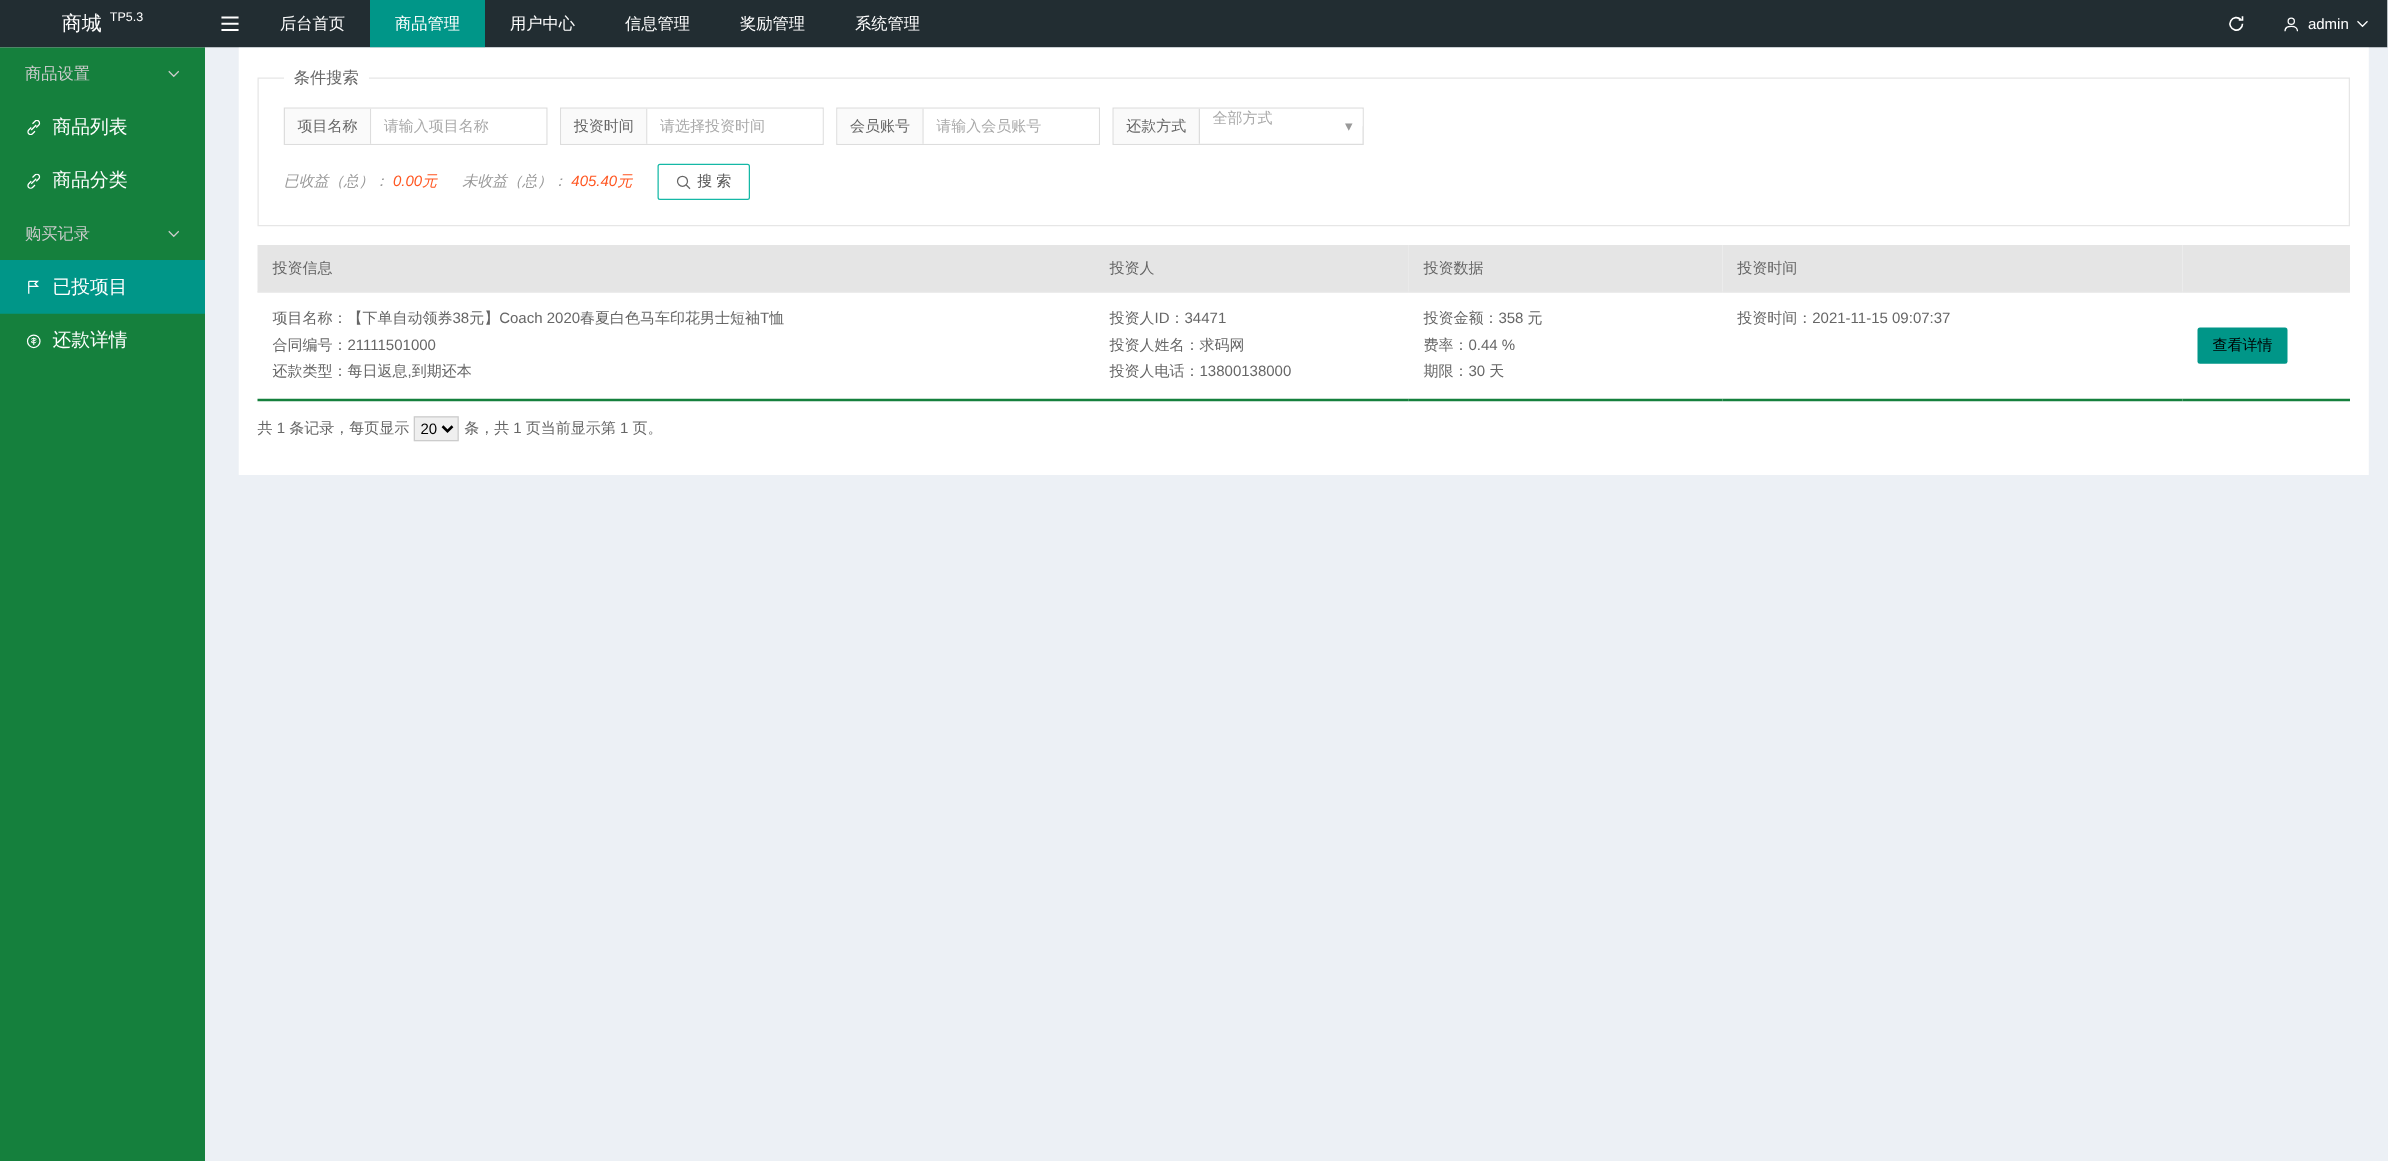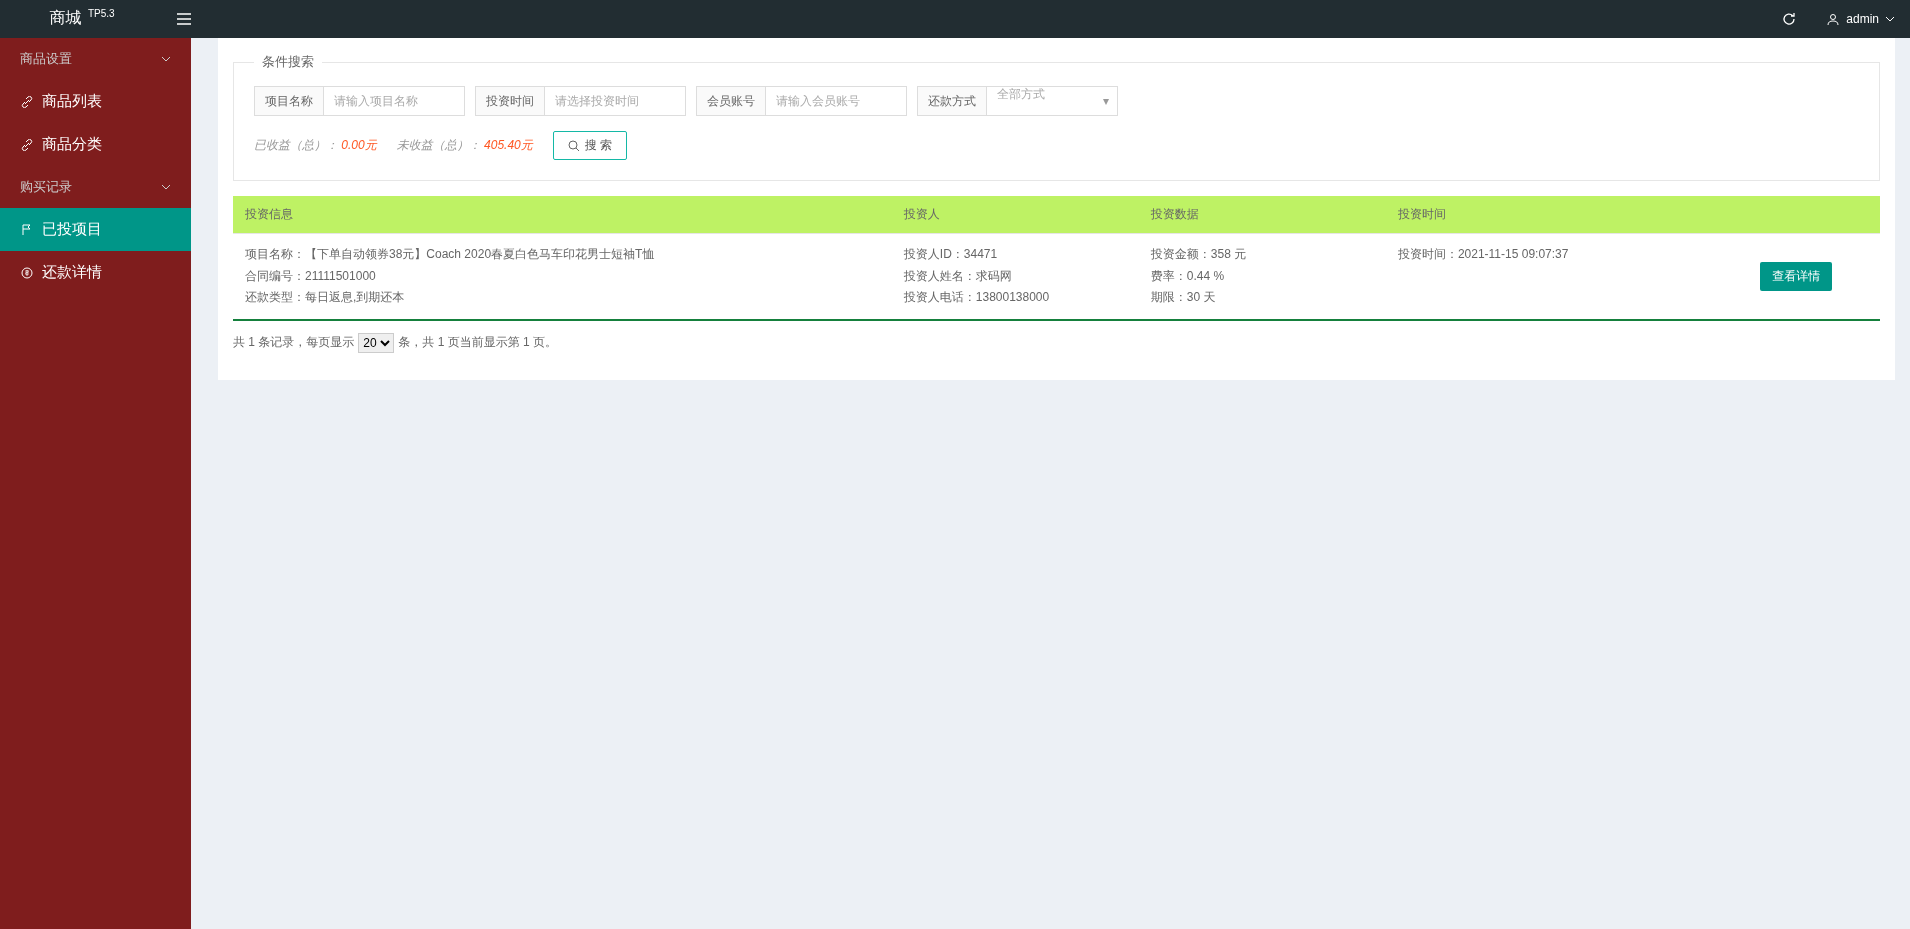--- a/index.html
+++ b/index.html
@@ -9,21 +9,21 @@
 .logo { width: 164px; text-align: center; font-size: 16px; padding: 0 10px; }
 .logo sup { font-size: 10px; margin-left: 2px; }
 .toggle-btn { width: 40px; height: 38px; display: flex; align-items: center; justify-content: center; cursor: pointer; }
 .top-nav { display: flex; height: 38px; }
 .top-nav-item { padding: 0 20px; display: flex; align-items: center; font-size: 13px; cursor: pointer; color: #fff; }
 .top-nav-item.active { background: #009688; }
 .header-right { margin-left: auto; display: flex; align-items: center; height: 38px; }
 .header-right-item { padding: 0 15px; height: 38px; display: flex; align-items: center; cursor: pointer; }
 
 .container { display: flex; min-height: calc(100vh - 38px); }
-.sidebar { width: 191px; background: #7f1d1d; flex-shrink: 0; }
+.sidebar { width: 164px; background: #15803d; flex-shrink: 0; }
 .sidebar-group { padding: 12px 20px; color: #ccc; font-size: 13px; display: flex; align-items: center; justify-content: space-between; cursor: pointer; }
 .sidebar-item { padding: 12px 20px; color: #fff; font-size: 15px; display: flex; align-items: center; gap: 8px; cursor: pointer; }
 .sidebar-item.active { background: #009688; }
 .sidebar-item .icon, .sidebar-group .icon { width: 14px; height: 14px; display: inline-flex; align-items: center; justify-content: center; }
 
 .main { flex: 1; background: #ecf0f5; padding: 0; overflow: auto; }
 .breadcrumb { padding: 12px 20px; font-size: 13px; color: #666; display: flex; align-items: center; gap: 6px; }
 .content-panel { margin: 0 15px 15px 27px; background: #fff; padding: 15px; }
 
 .fieldset { border: 1px solid #e6e6e6; padding: 15px 20px 20px 20px; margin-bottom: 15px; }
@@ -37,42 +37,50 @@
 .select-field { border: none; padding: 0 10px; font-size: 12px; outline: none; width: 130px; color: #aaa; background: #fff; appearance: none; }
 .select-wrap { position: relative; }
 .select-wrap::after { content: "▾"; position: absolute; right: 8px; top: 50%; transform: translateY(-50%); color: #999; pointer-events: none; }
 
 .stats-row { display: flex; align-items: center; gap: 20px; }
 .stat-item { color: #999; font-size: 12px; font-style: italic; }
 .stat-value-red { color: #ff5722; }
 .search-btn { border: 1px solid #14b8a6; background: #fff; padding: 5px 14px; display: flex; align-items: center; gap: 5px; cursor: pointer; font-size: 12px; color: #555; border-radius: 2px; }
 
 .table { width: 100%; border-collapse: collapse; }
-.table th { background: #bef264; text-align: left; padding: 10px 12px; font-weight: normal; color: #666; font-size: 12px; border-bottom: 1px solid #e6e6e6; }
+.table th { background: #e5e5e5; text-align: left; padding: 10px 12px; font-weight: normal; color: #666; font-size: 12px; border-bottom: 1px solid #e6e6e6; }
 .table td { padding: 10px 12px; vertical-align: top; font-size: 12px; color: #666; border-bottom: 2px solid #15803d; }
 .cell-line { line-height: 1.8; }
-.detail-btn { background: #009688; color: #ffffff; border: none; padding: 6px 12px; cursor: pointer; font-size: 12px; border-radius: 2px; }
+.detail-btn { background: #009688; color: #000000; border: none; padding: 6px 12px; cursor: pointer; font-size: 12px; border-radius: 2px; }
 
 .pager { padding: 12px 0; font-size: 12px; color: #666; display: flex; align-items: center; gap: 4px; }
 .pager select { border: 1px solid #ccc; padding: 1px 0; font-size: 12px; }
 
 svg { display: block; }
 </style>
 </head>
 <body>
 
 <div class="header">
   <div class="logo">
     <span>商城</span>
     <sup>TP5.3</sup>
   </div>
   <div class="toggle-btn">
     <svg width="14" height="14" viewBox="0 0 14 14">
         <path d="M0 2h14M0 7h14M0 12h14" stroke="#fff" stroke-width="1.5"></path>
       </svg>
+  </div>
+  <div class="top-nav">
+    <div class="top-nav-item">后台首页</div>
+    <div class="top-nav-item active">商品管理</div>
+    <div class="top-nav-item">用户中心</div>
+    <div class="top-nav-item">信息管理</div>
+    <div class="top-nav-item">奖励管理</div>
+    <div class="top-nav-item">系统管理</div>
   </div>
   <div class="header-right">
     <div class="header-right-item">
       <svg width="14" height="14" viewBox="0 0 14 14">
           <path d="M12 7a5 5 0 1 1-1.5-3.5M12 1v3h-3" fill="none" stroke="#fff" stroke-width="1.3"></path>
         </svg>
     </div>
     <div class="header-right-item">
       <svg width="14" height="14" viewBox="0 0 14 14">
           <circle cx="7" cy="5" r="2.5" fill="none" stroke="#fff"></circle>

